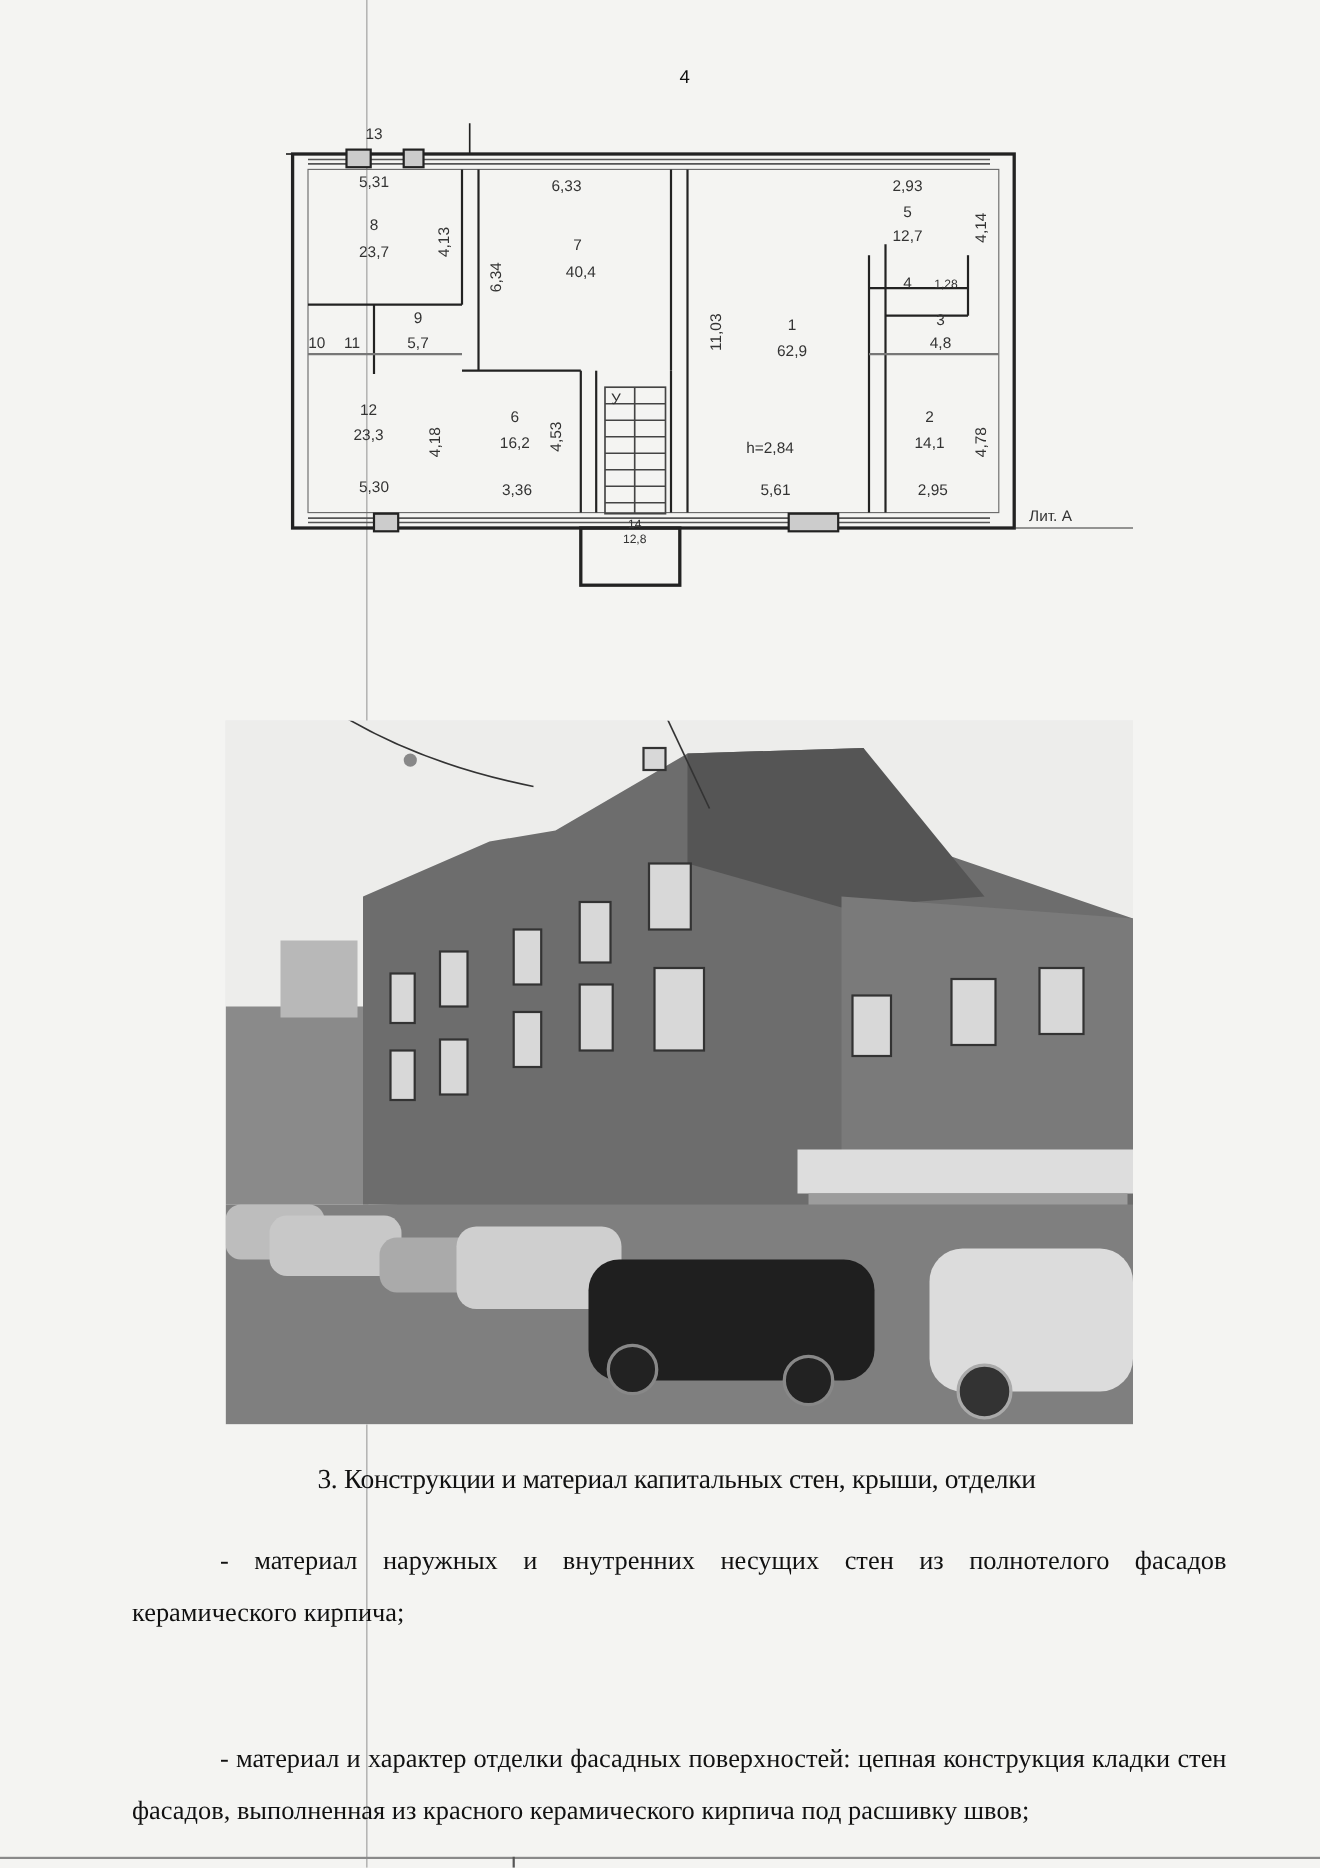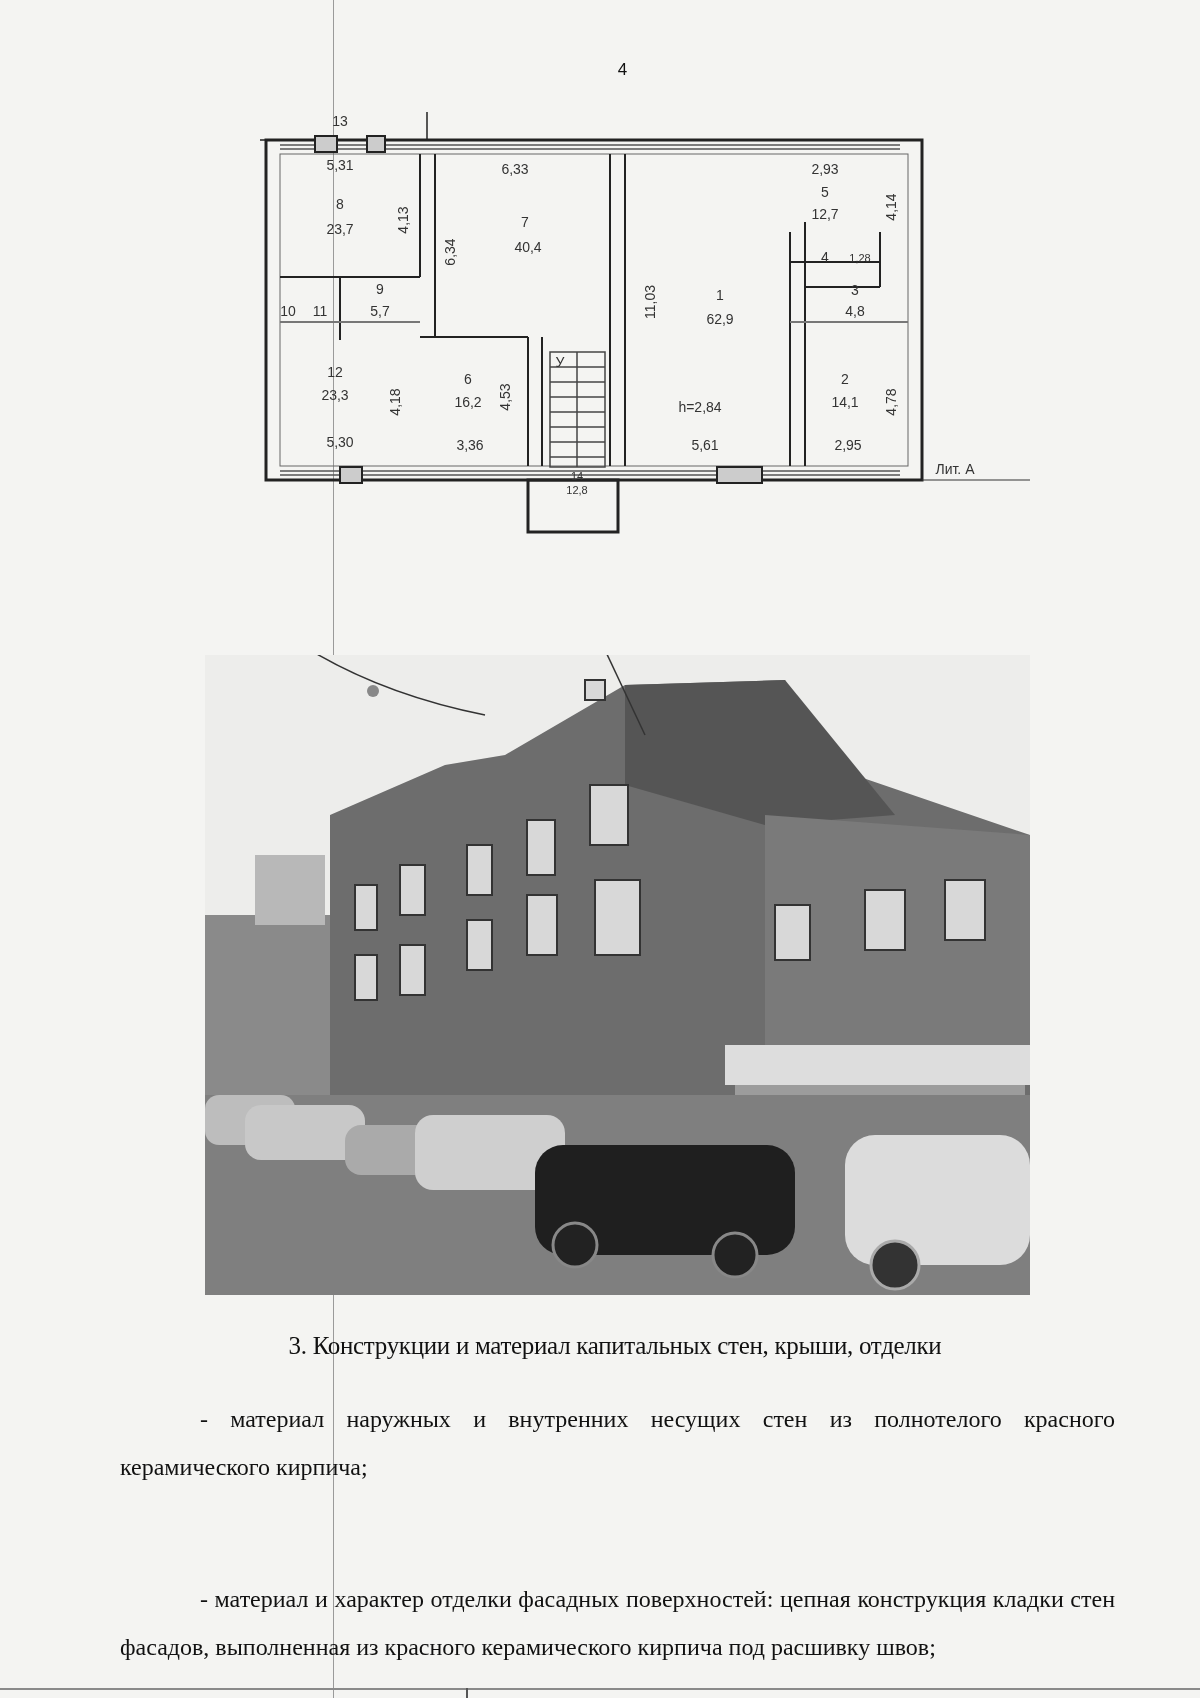--- a/index.html
+++ b/index.html
@@ -196,15 +196,15 @@
     <path d="M105 -5 Q 180 40 280 60" stroke="#333" stroke-width="1.5" fill="none"></path>
     <circle cx="168" cy="36" r="6" fill="#888"></circle>
     <line x1="400" y1="-5" x2="440" y2="80" stroke="#333" stroke-width="1.5"></line>
   </svg>
 </div>
 
 <div class="section-heading">
   <div>3. Конструкции и материал капитальных стен, крыши, отделки</div>
 </div>
 
-<div class="para p1"><span class="indent"></span><span>- материал наружных и внутренних несущих стен из полнотелого красного керамического кирпича;</span></div>
+<div class="para p1"><span class="indent"></span><span>- материал наружных и внутренних несущих стен из полнотелого фасадов керамического кирпича;</span></div>
 
 <div class="para p2"><span class="indent"></span><span>- материал и характер отделки фасадных поверхностей: цепная конструкция кладки стен фасадов, выполненная из красного керамического кирпича под расшивку швов;</span></div>
 
 </body></html>

